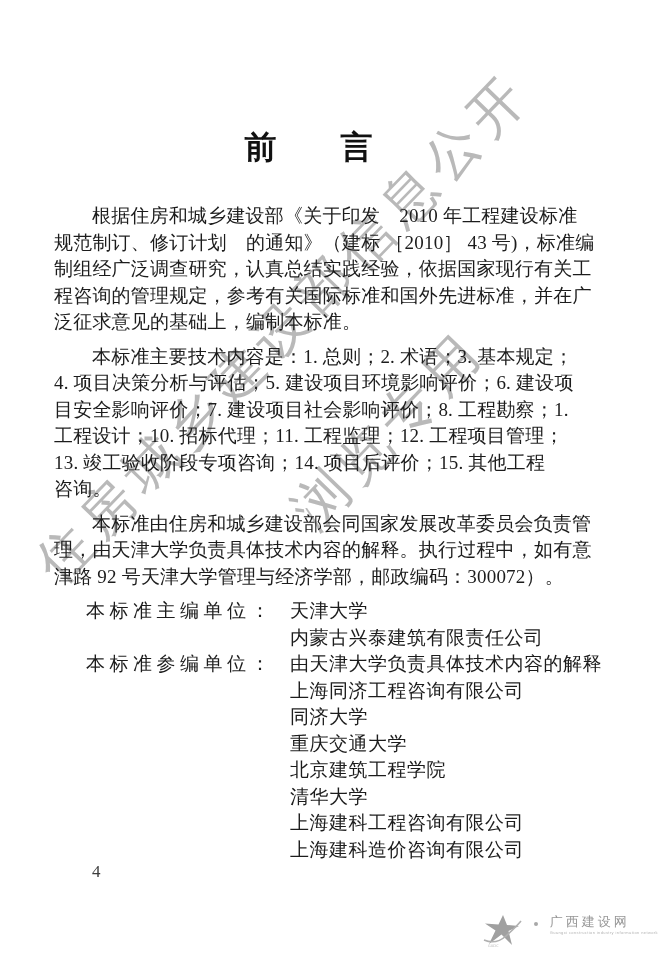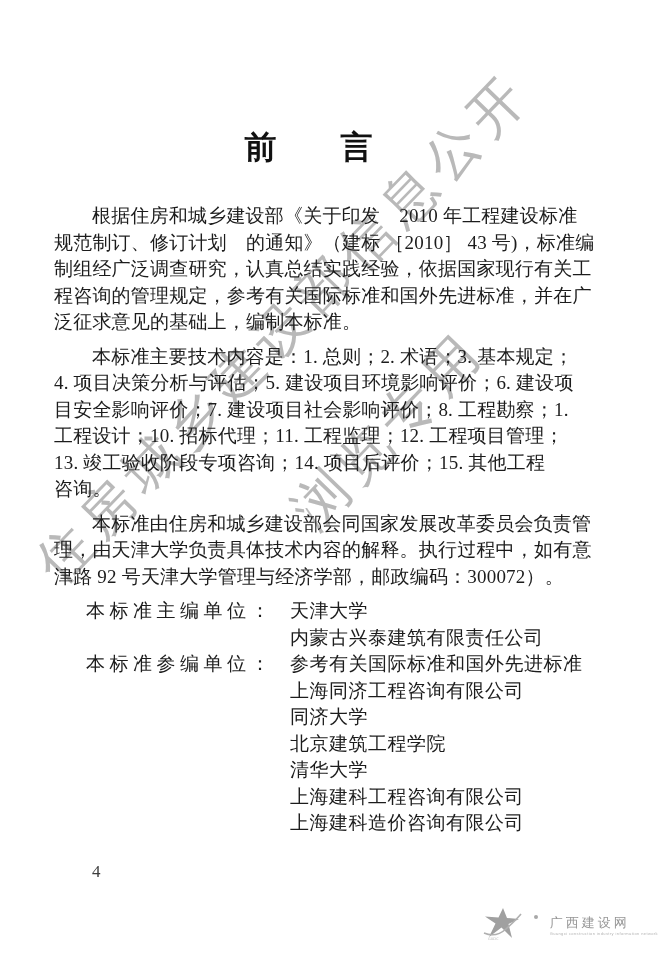--- a/index.html
+++ b/index.html
@@ -40,22 +40,22 @@
   .org-spacer{width:232px;min-width:232px;}
   .org-value{
     font-size:19px;line-height:26.5px;height:26.5px;
     white-space:nowrap;letter-spacing:0.5px;
   }
   .page-number{
     position:absolute;left:92px;top:862px;z-index:2;
     font-size:17px;color:#3c3c3c;
   }
   .logo{
-    position:absolute;right:3px;bottom:13px;z-index:2;
-    display:flex;align-items:center;gap:12px;color:#9b9b9b;
+    position:absolute;right:3px;bottom:6px;z-index:2;
+    display:flex;align-items:flex-start;gap:12px;color:#9b9b9b;
   }
   .logo-star{flex:0 0 auto;}
   .logo-dot{
     width:4px;height:4px;border-radius:50%;background:#a8a8a8;
     align-self:flex-start;margin-top:8px;
   }
   .logo-textblock{display:flex;flex-direction:column;align-items:flex-start;}
   .logo-title{
     font-size:13px;letter-spacing:3px;color:#969696;
     font-family:"Liberation Serif","DejaVu Serif",serif;line-height:16px;
@@ -107,29 +107,33 @@
         <div class="org-label">本标准主编单位：</div>
         <div class="org-value">天津大学</div>
       </div>
       <div class="org-row">
         <div class="org-spacer"></div>
         <div class="org-value">内蒙古兴泰建筑有限责任公司</div>
       </div>
 
       <div class="org-row">
         <div class="org-label">本标准参编单位：</div>
-        <div class="org-value">参考有关国际标准和国外先进标准</div>
+        <div class="org-value">由天津大学负责具体技术内容的解释</div>
       </div>
       <div class="org-row">
         <div class="org-spacer"></div>
         <div class="org-value">上海同济工程咨询有限公司</div>
       </div>
       <div class="org-row">
         <div class="org-spacer"></div>
         <div class="org-value">同济大学</div>
+      </div>
+      <div class="org-row">
+        <div class="org-spacer"></div>
+        <div class="org-value">重庆交通大学</div>
       </div>
       <div class="org-row">
         <div class="org-spacer"></div>
         <div class="org-value">北京建筑工程学院</div>
       </div>
       <div class="org-row">
         <div class="org-spacer"></div>
         <div class="org-value">清华大学</div>
       </div>
       <div class="org-row">

